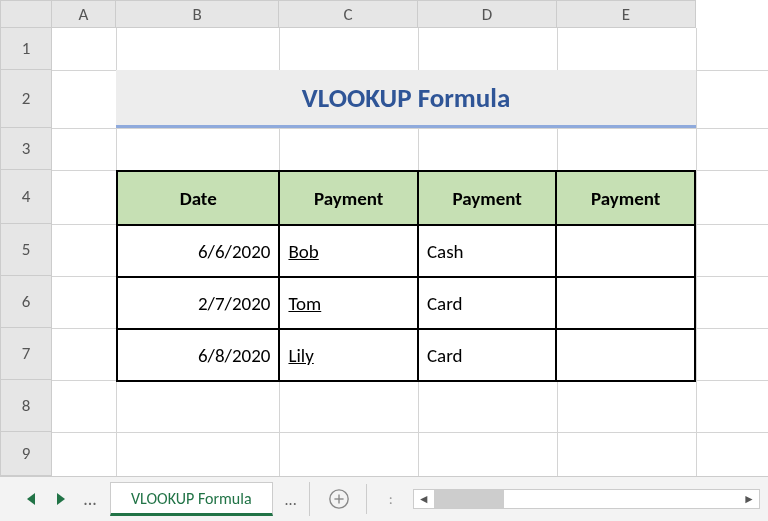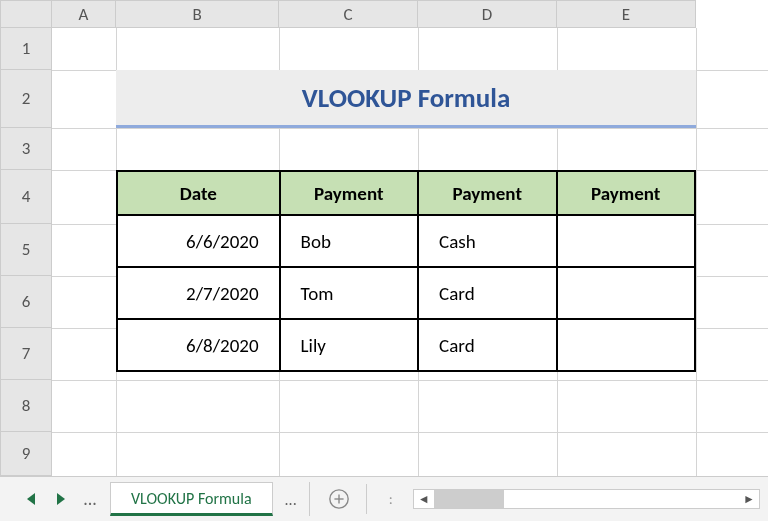--- a/index.html
+++ b/index.html
@@ -105,36 +105,36 @@
   
   .data-table {
     position: absolute;
     left: 64px; top: 142px;
     width: 580px;
     border-collapse: collapse;
   }
   .data-table th {
     background: #c6e0b4;
     border: 2px solid #000;
-    height: 44px;
+    height: 54px;
     font-size: 19px;
     font-weight: bold;
     color: #000;
     text-align: center;
   }
   .data-table td {
     border: 2px solid #000;
     height: 52px;
     font-size: 19px;
     color: #000;
-    padding: 0 20px;
+    padding: 0 8px;
     background: #fff;
   }
   .td-date { text-align: right; width: 163px; }
-  .td-cust { text-align: left; width: 139px; }
+  .td-cust { text-align: left; width: 139px; text-decoration: underline; }
   .td-pay { text-align: left; width: 139px; margin-left: 28px; }
   .td-amt { text-align: left; width: 139px; }
   
   .tab-strip {
     position: absolute;
     top: 476px; left: 0;
     width: 768px; height: 45px;
     background: #f3f3f3;
     border-top: 1px solid #ccc;
     display: flex;

